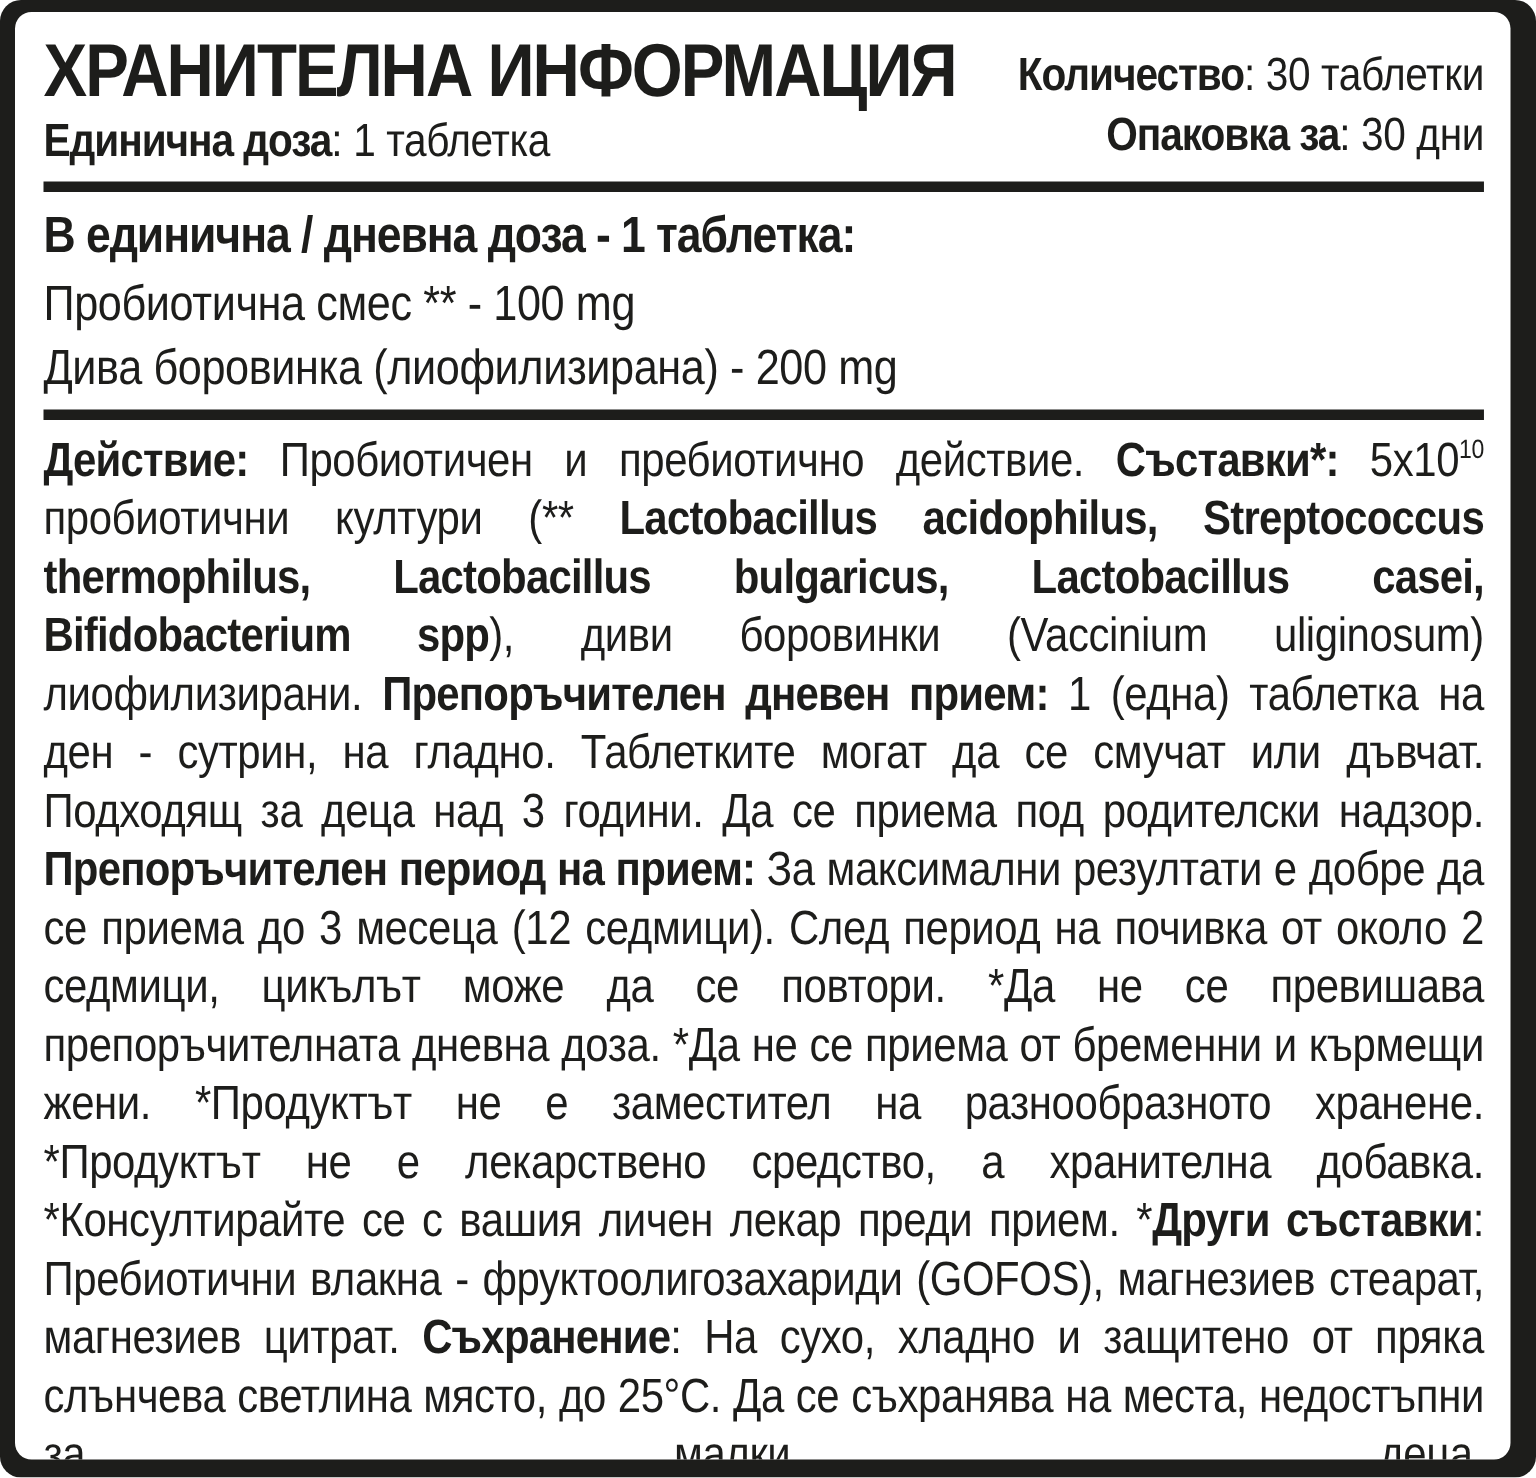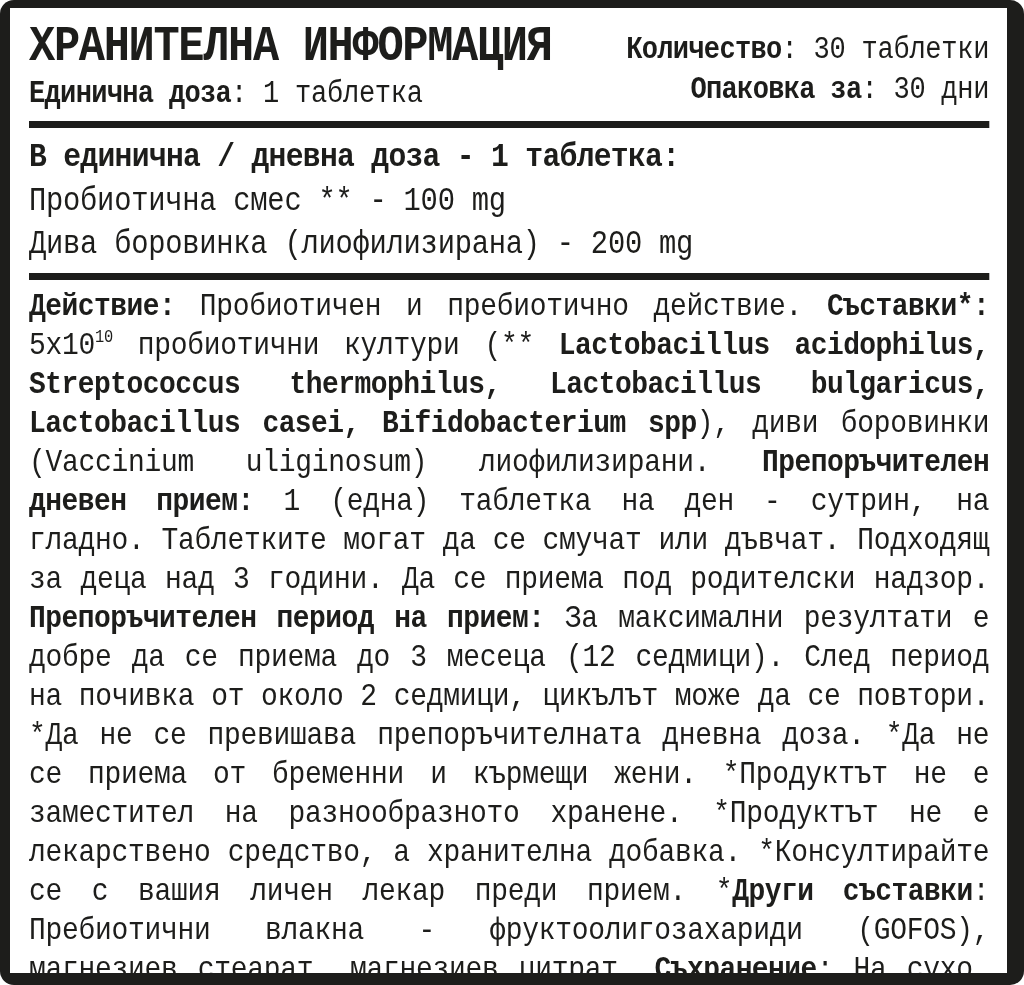--- a/index.html
+++ b/index.html
@@ -18,24 +18,23 @@
     height: 985px;
     background: #1d1d1b;
     border-radius: 14px;
     padding: 8px 17px 12px 10px;
   }
   .inner {
     box-sizing: border-box;
     width: 100%;
     height: 100%;
     background: #ffffff;
-    border-radius: 0;
+    border-radius: 11px;
     padding: 12px 0 0 19px;
     overflow: hidden;
-    font-family: Liberation Mono, monospace;
   }
   
   .condense {
     width: 1100px;
     transform: scaleX(0.873);
     transform-origin: 0 0;
     letter-spacing: -0.3px;
   }
   .header {
     display: flex;

